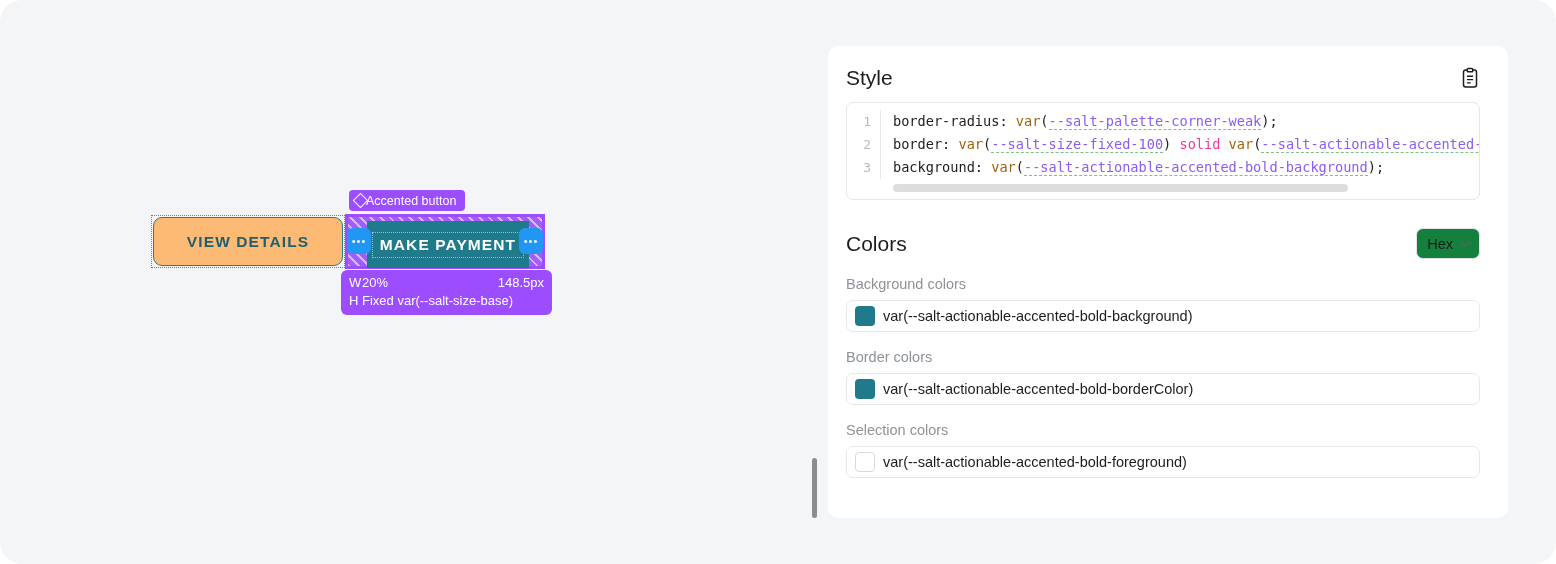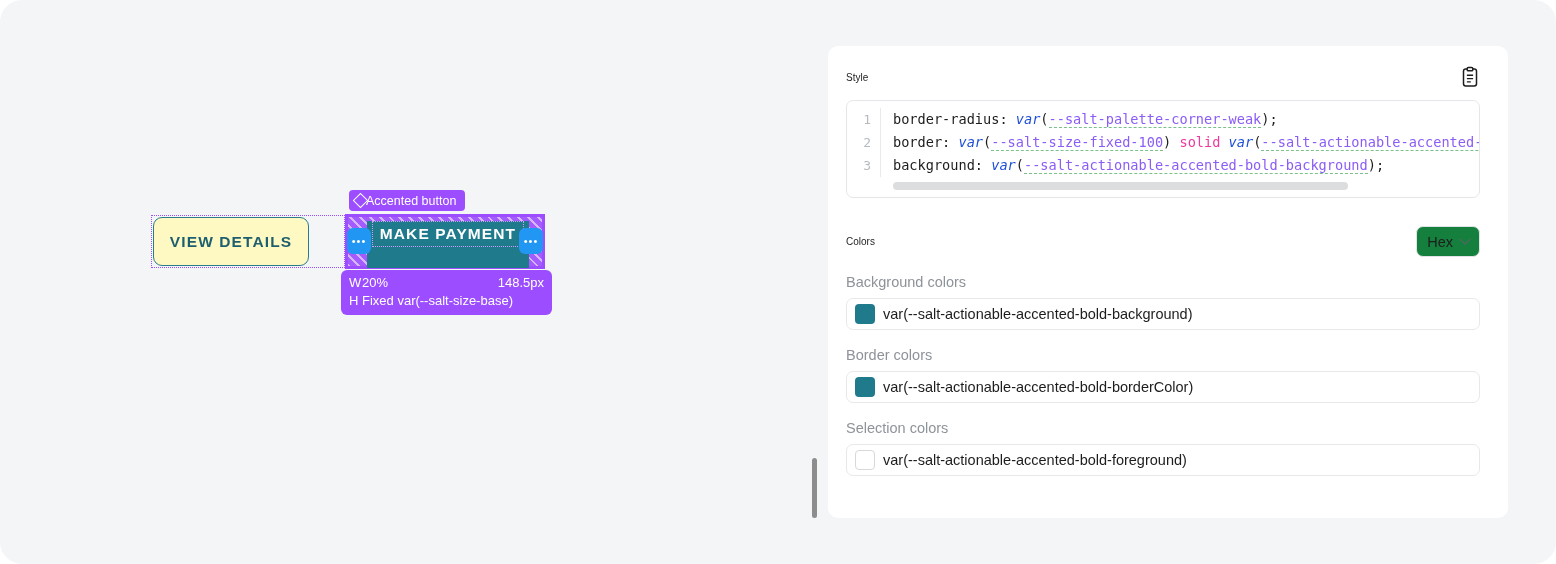--- a/index.html
+++ b/index.html
@@ -25,24 +25,24 @@
 
   
   #view-details-wrap {
     position: absolute; left: 151px; top: 215px;
     width: 194px; height: 53px;
     border: 1px dotted #9b4dff;
     background: transparent;
   }
   #view-details-btn {
     position: absolute; left: 1px; top: 1px;
-    width: 156px; height: 49px;
+    width: 190px; height: 49px;
     border: 1.6px solid #2a7b8c;
     border-radius: 9px;
-    background: #fef9c3;
+    background: #fdba74;
     color: #1d5f6e;
     font-size: 15.5px;
     font-weight: bold;
     letter-spacing: 1.1px;
     display: flex; align-items: center; justify-content: center;
   }
 
   
   #make-payment-wrap {
     position: absolute; left: 345px; top: 214px;
@@ -60,21 +60,21 @@
        45deg,
        rgba(255,255,255,0.55) 0px, rgba(255,255,255,0.55) 2px,
        rgba(155,77,255,0)  2px, rgba(155,77,255,0)  7px);
     background-color: #a45cff;
   }
   
   #mp-face {
     position: absolute; left: 19px; top: 4px;
     width: 162px; height: 47px;
     background: #1f7a8c;
-    display: flex; align-items: flex-start; justify-content: center;
+    display: flex; align-items: center; justify-content: center;
   }
   #mp-label-box {
     border: 1px dotted #cf9bff;
     padding: 3px 7px;
     color: #ffffff;
     font-size: 15.5px;
     font-weight: bold;
     letter-spacing: 1.1px;
   }
   
@@ -132,21 +132,21 @@
     width: 5px; height: 60px;
     background: #8d8d8d;
     border-radius: 3px;
   }
   #panel-inner { padding: 20px 28px 0 18px; }
 
   .section-head {
     display: flex; align-items: center; justify-content: space-between;
     margin-bottom: 12px;
   }
-  .section-title { font-size: 10px; color: #1d1d1d; }
+  .section-title { font-size: 21px; color: #1d1d1d; }
 
   
   #clipboard-btn { width: 20px; height: 22px; }
 
   
   #code-box {
     border: 1px solid #e4e6e9;
     border-radius: 7px;
     background: #ffffff;
     overflow: hidden;
@@ -162,21 +162,21 @@
     font-family: "DejaVu Sans Mono", monospace;
     font-size: 13px; line-height: 23px; color: #b6bbc0;
   }
   #code-lines {
     flex: 1; overflow: hidden; white-space: nowrap;
     padding-left: 12px;
     font-family: "DejaVu Sans Mono", monospace;
     font-size: 13.6px; line-height: 23px; color: #1d1d1d;
   }
   .tok-prop { color: #1d1d1d; }
-  .tok-fn   { color: #1d4ed8; font-style: italic; }
+  .tok-fn   { color: #a16207; }
   .tok-var  { color: #8b5cf6; border-bottom: 1px dashed #79c08a; }
   .tok-kw   { color: #f0399c; }
   #code-hscroll-track {
     position: absolute; left: 46px; right: 10px; bottom: 7px; height: 8px;
   }
   #code-hscroll-thumb {
     width: 79%; height: 8px; background: #dcdddf; border-radius: 4px;
   }
 
   

